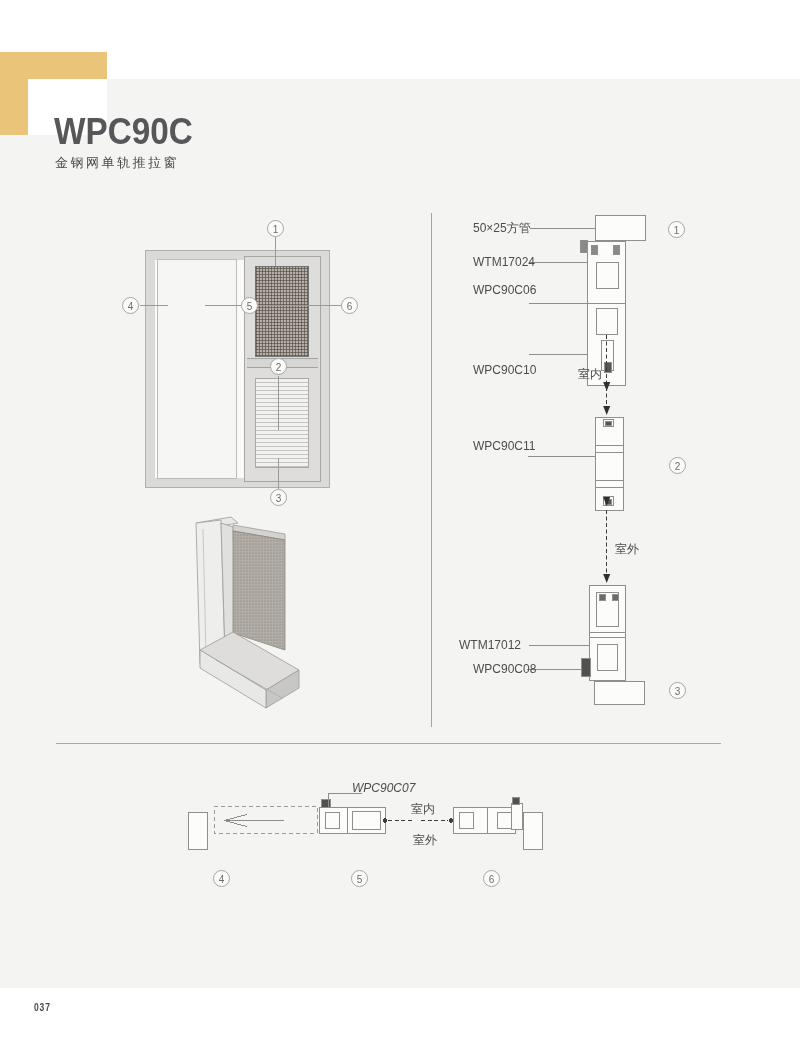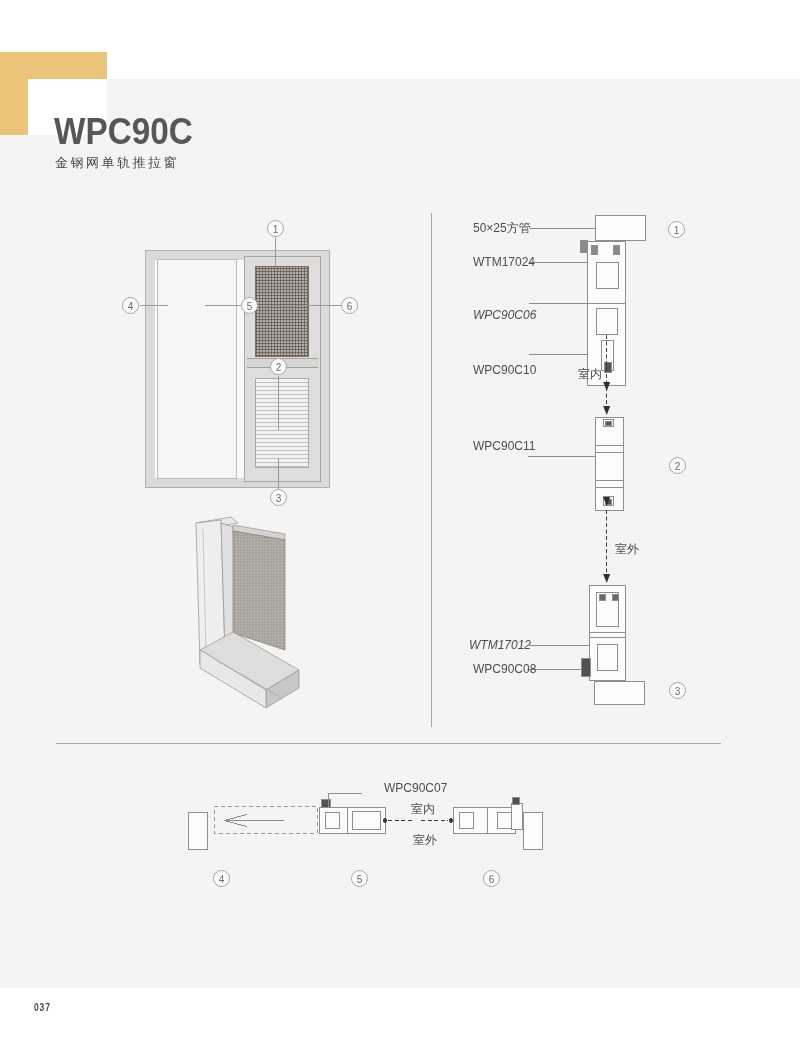--- a/index.html
+++ b/index.html
@@ -180,33 +180,33 @@
 
   <div class="co" style="left:267px;top:220px;">1</div>
   <div class="co" style="left:270px;top:358px;">2</div>
   <div class="co" style="left:270px;top:489px;">3</div>
   <div class="co" style="left:122px;top:297px;">4</div>
   <div class="co" style="left:241px;top:297px;">5</div>
   <div class="co" style="left:341px;top:297px;">6</div>
 
   <div class="lb" style="left:473px;top:222px;">50×25方管</div>
   <div class="lb" style="left:473px;top:256px;text-align:right;">WTM17024</div>
-  <div class="lb" style="left:473px;top:309px;font-style:italic;">WPC90C06</div>
+  <div class="lb" style="left:473px;top:284px;">WPC90C06</div>
   <div class="lb" style="left:473px;top:364px;">WPC90C10</div>
   <div class="lb" style="left:578px;top:368px;">室内</div>
   <div class="lb" style="left:473px;top:440px;">WPC90C11</div>
   <div class="lb" style="left:615px;top:543px;">室外</div>
-  <div class="lb" style="left:469px;top:639px;font-style:italic;">WTM17012</div>
+  <div class="lb" style="left:459px;top:639px;">WTM17012</div>
   <div class="lb" style="left:473px;top:663px;">WPC90C08</div>
 
   <div class="co" style="left:668px;top:221px;">1</div>
   <div class="co" style="left:669px;top:457px;">2</div>
   <div class="co" style="left:669px;top:682px;">3</div>
 
-  <div class="lb" style="left:384px;top:782px;">WPC90C07</div>
+  <div class="lb" style="left:352px;top:782px;font-style:italic;">WPC90C07</div>
   <div class="lb" style="left:411px;top:803px;">室内</div>
   <div class="lb" style="left:413px;top:834px;">室外</div>
 
   <div class="co" style="left:213px;top:870px;">4</div>
   <div class="co" style="left:351px;top:870px;">5</div>
   <div class="co" style="left:483px;top:870px;">6</div>
 
 </div>
 
 </body></html>

